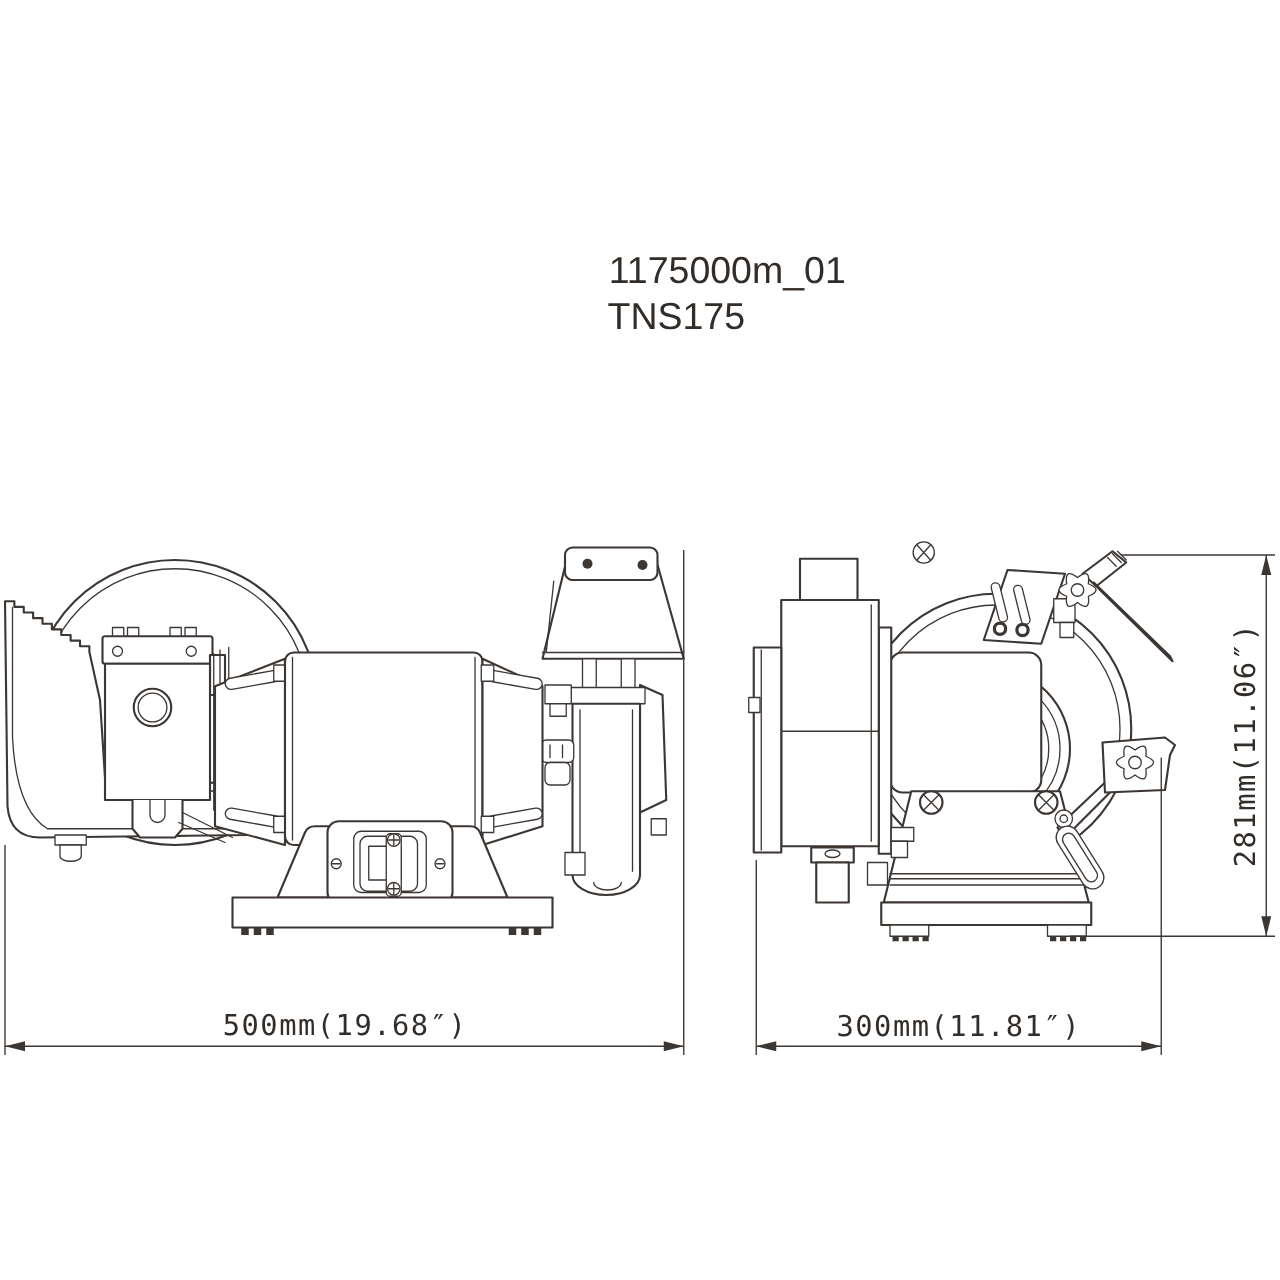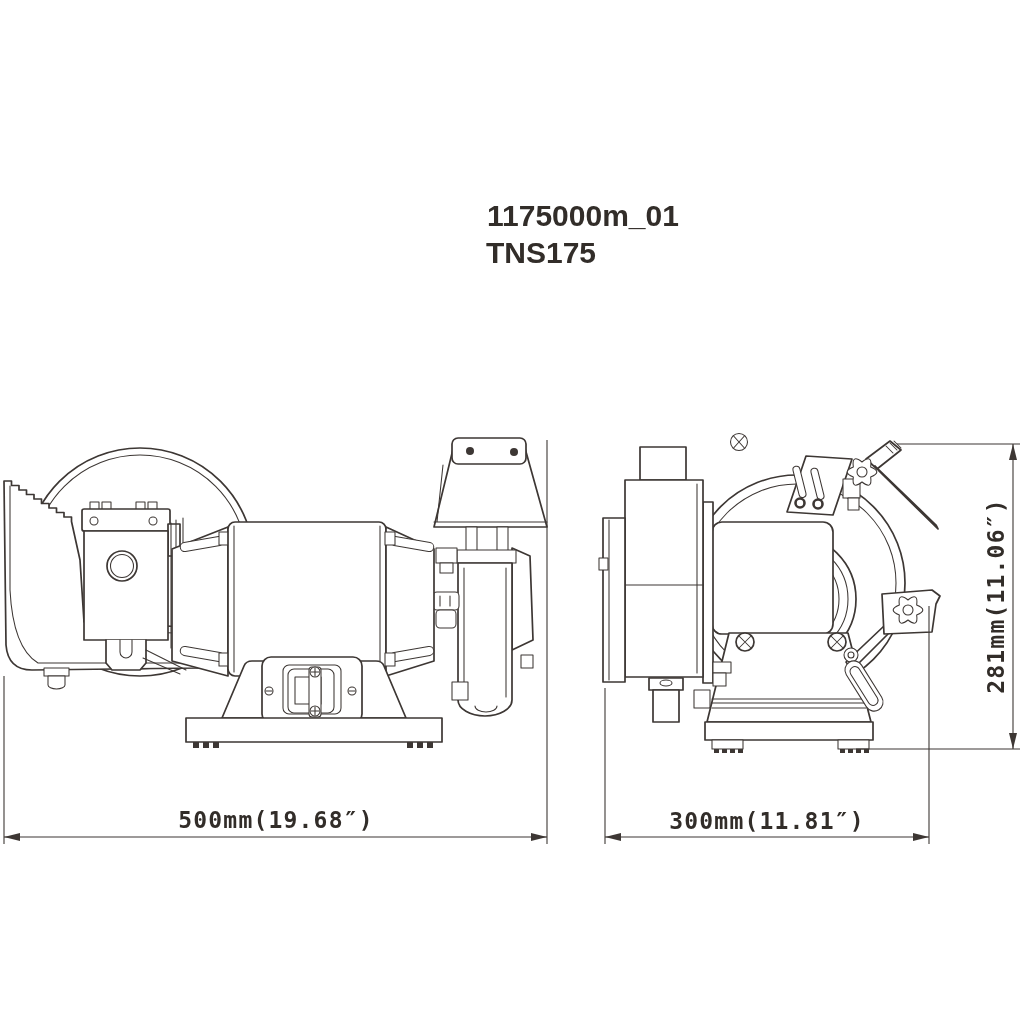--- a/index.html
+++ b/index.html
@@ -1,17 +1,17 @@
 <!DOCTYPE html>
 <html style="--line: #3d3734; --text: #322d29;"><head>
 <meta charset="utf-8">
 <style>
   html,body{margin:0;padding:0;background:#fff;}
   .page{position:relative;width:1024px;height:1024px;background:#fff;overflow:hidden;
-        font-family:"Liberation Sans",sans-serif;font-weight:bold;}
+        font-family:"Liberation Sans",sans-serif;}
   svg{position:absolute;left:0;top:0;}
   .ln{stroke:var(--line,#3d3734);stroke-width:1.7;fill:none;stroke-linejoin:round;stroke-linecap:round;}
   .ln2{stroke:var(--line,#3d3734);stroke-width:1.05;fill:none;stroke-linejoin:round;stroke-linecap:round;}
   .wf{fill:#ffffff;}
   .dk{fill:var(--line,#3d3734);stroke:none;}
   .dim{stroke:var(--line,#3d3734);stroke-width:1.1;fill:none;}
   .arr{fill:var(--line,#3d3734);stroke:none;}
   .dimtxt{font-family:"DejaVu Sans Mono",monospace;font-size:23px;letter-spacing:1.2px;
           fill:var(--text,#322d29);}
   .titletxt{font-family:"Liberation Sans",sans-serif;font-size:30px;fill:var(--text,#322d29);}

